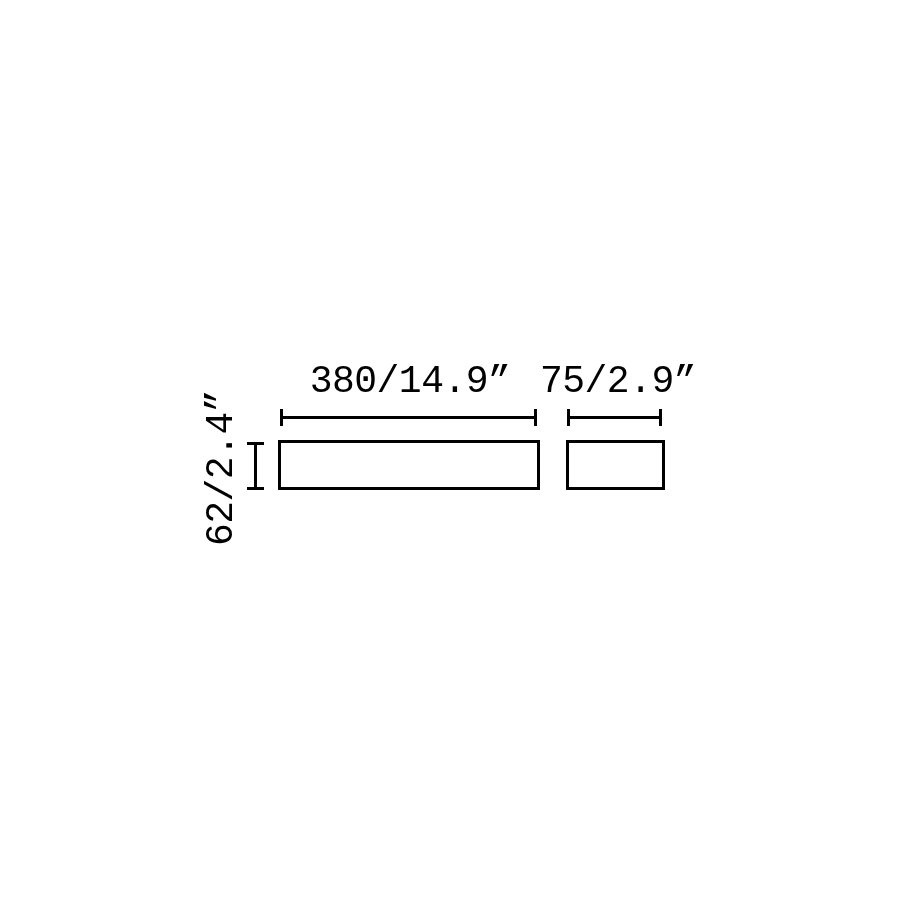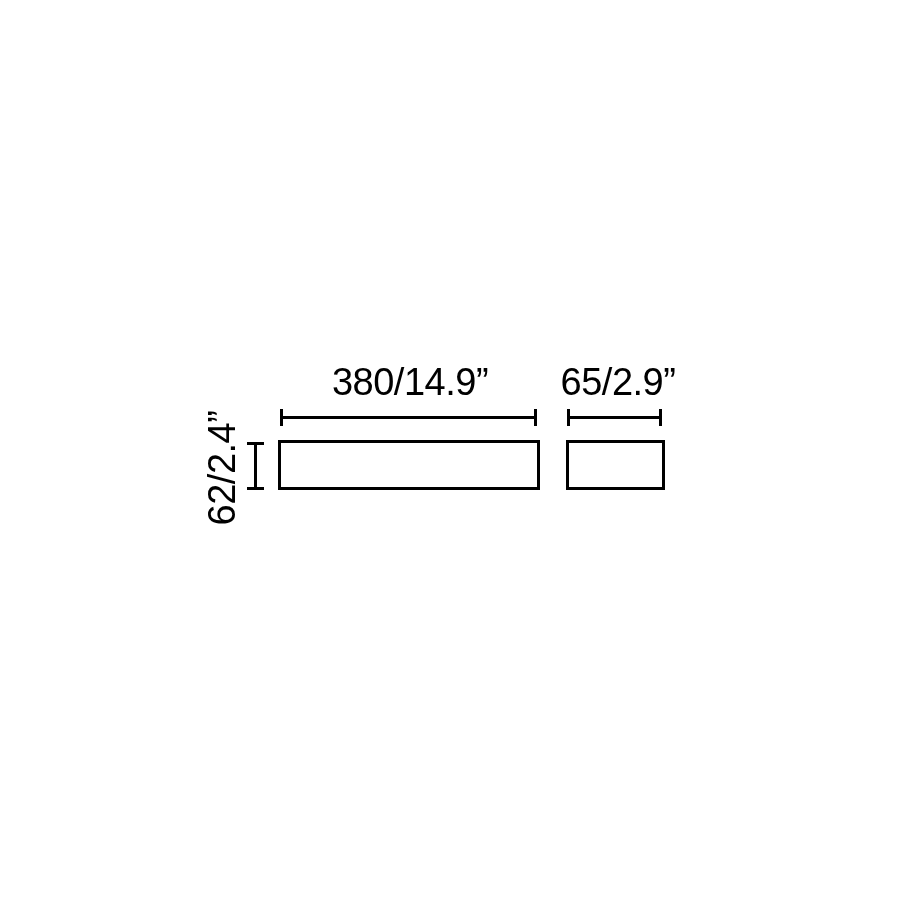--- a/index.html
+++ b/index.html
@@ -6,21 +6,21 @@
     margin: 0;
     padding: 0;
     background: #ffffff;
   }
   .canvas {
     position: relative;
     width: 900px;
     height: 900px;
     background: #ffffff;
     overflow: hidden;
-    font-family: Liberation Sans, sans-serif;
+    font-family: Liberation Mono, monospace;
     color: #000000;
   }
 
   
   .dim-label {
     position: absolute;
     font-size: 38px;
     line-height: 1;
     letter-spacing: -0.5px;
     white-space: nowrap;
@@ -103,21 +103,21 @@
   .view-rect.front { left: 278px; top: 440px; width: 262px; height: 50px; }
   .view-rect.side  { left: 566px; top: 440px; width:  99px; height: 50px; }
 </style>
 </head>
 <body>
 
 <div class="canvas">
 
   <div class="dim-label h-main">380/14.9”</div>
 
-  <div class="dim-label h-side">65/2.9”</div>
+  <div class="dim-label h-side">75/2.9”</div>
 
   <div class="dim-label v-height">62/2.4”</div>
 
   <div class="dim-h main">
     <div class="tick left"></div>
     <div class="bar"></div>
     <div class="tick right"></div>
   </div>
 
   <div class="dim-h side">

